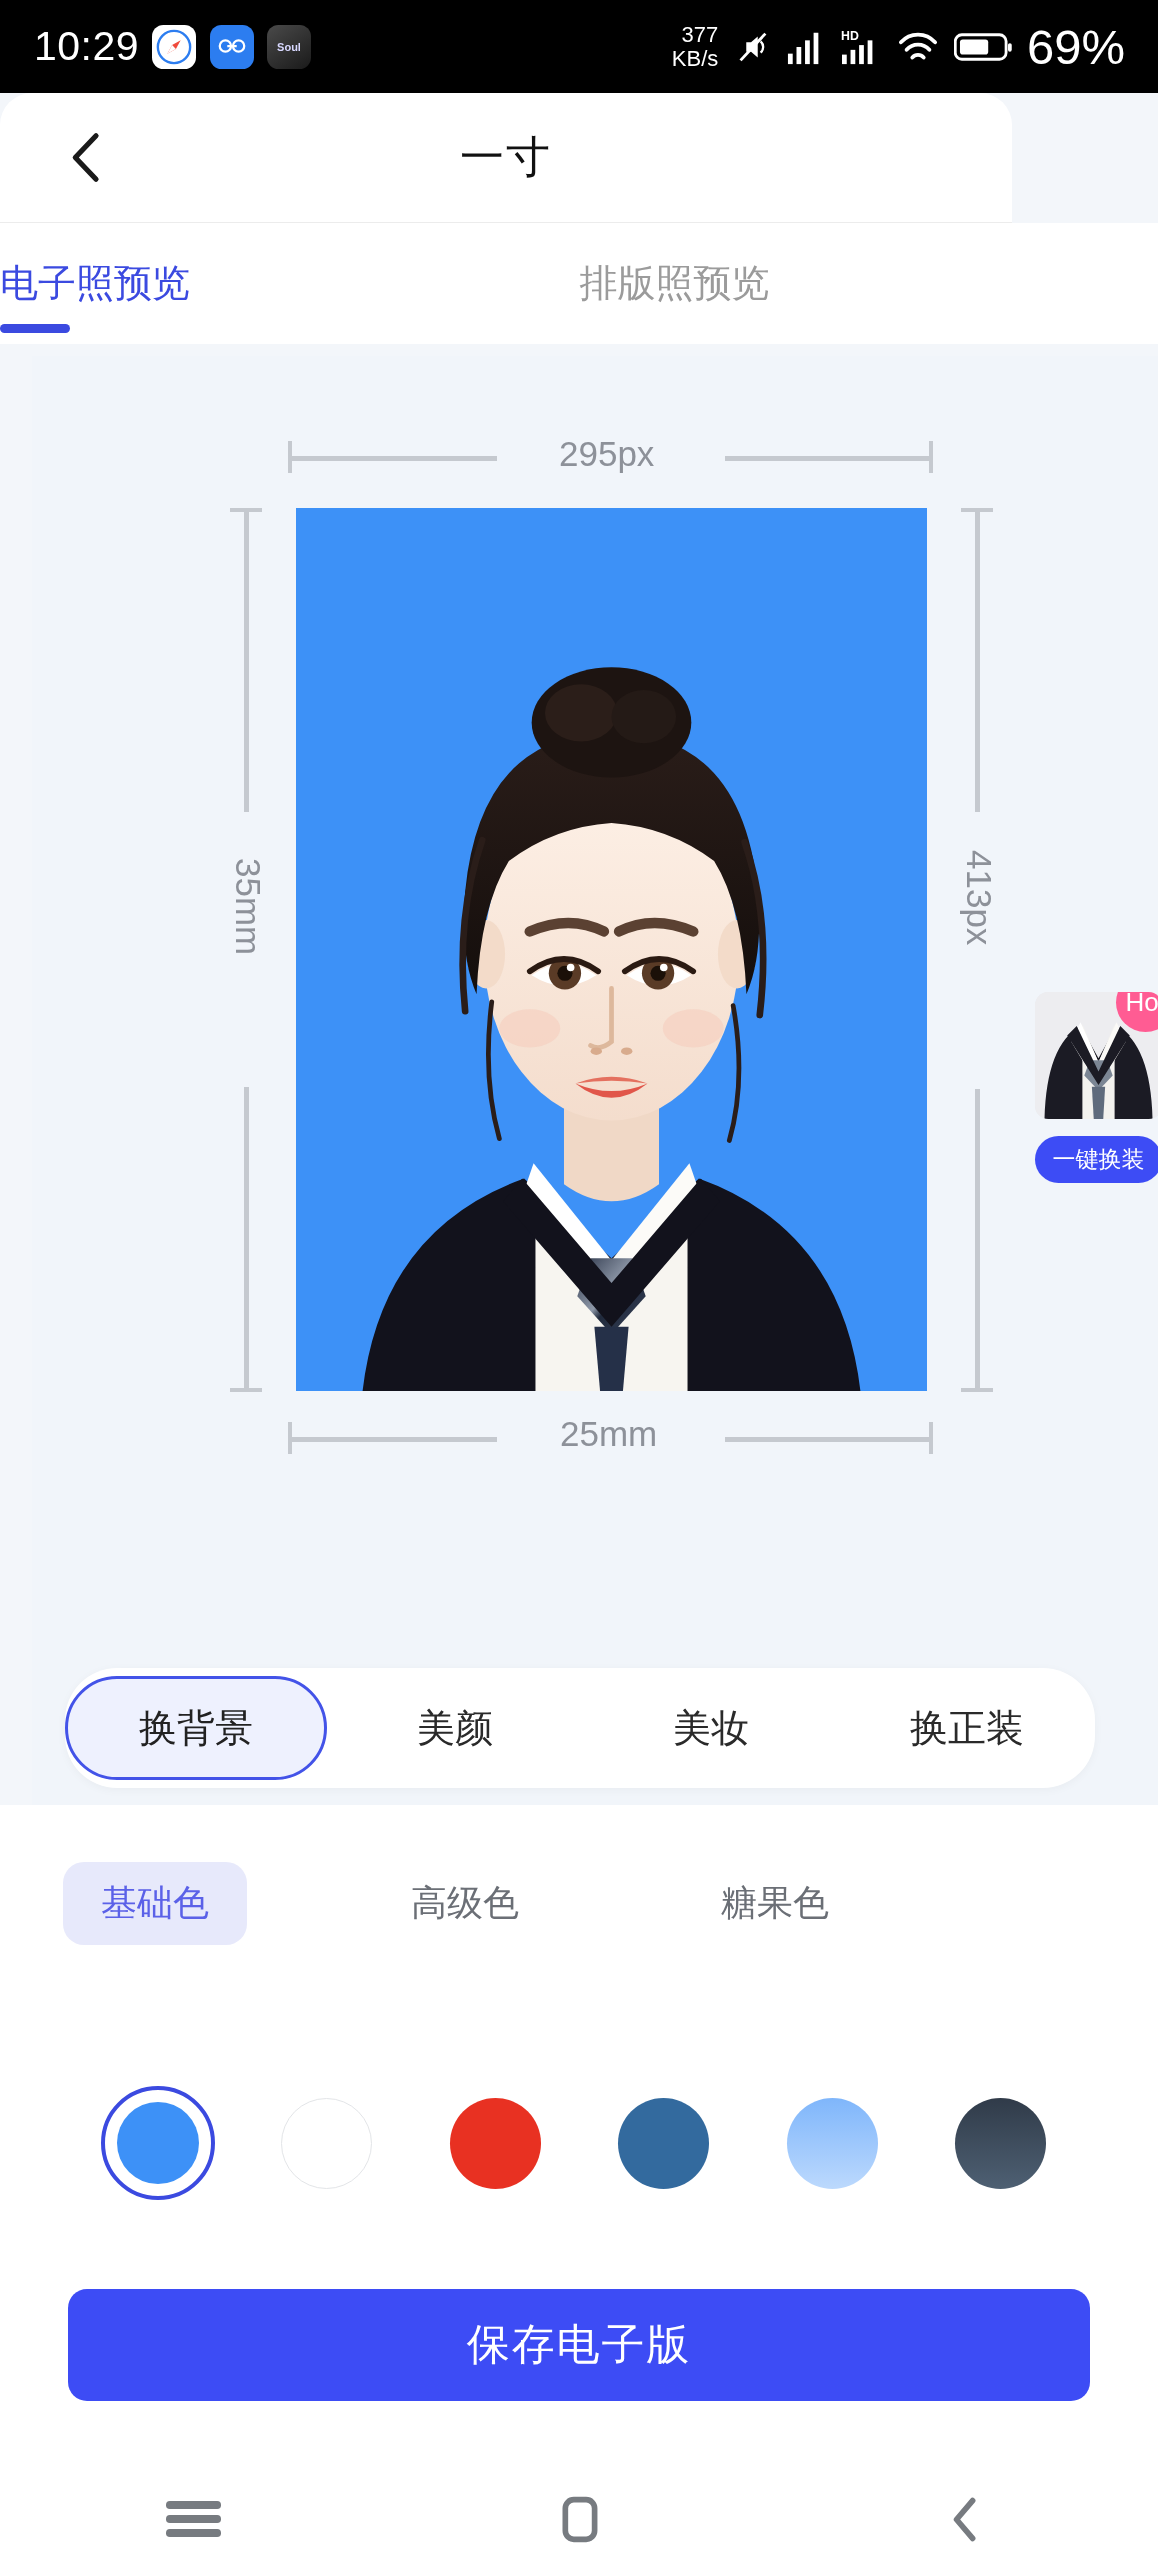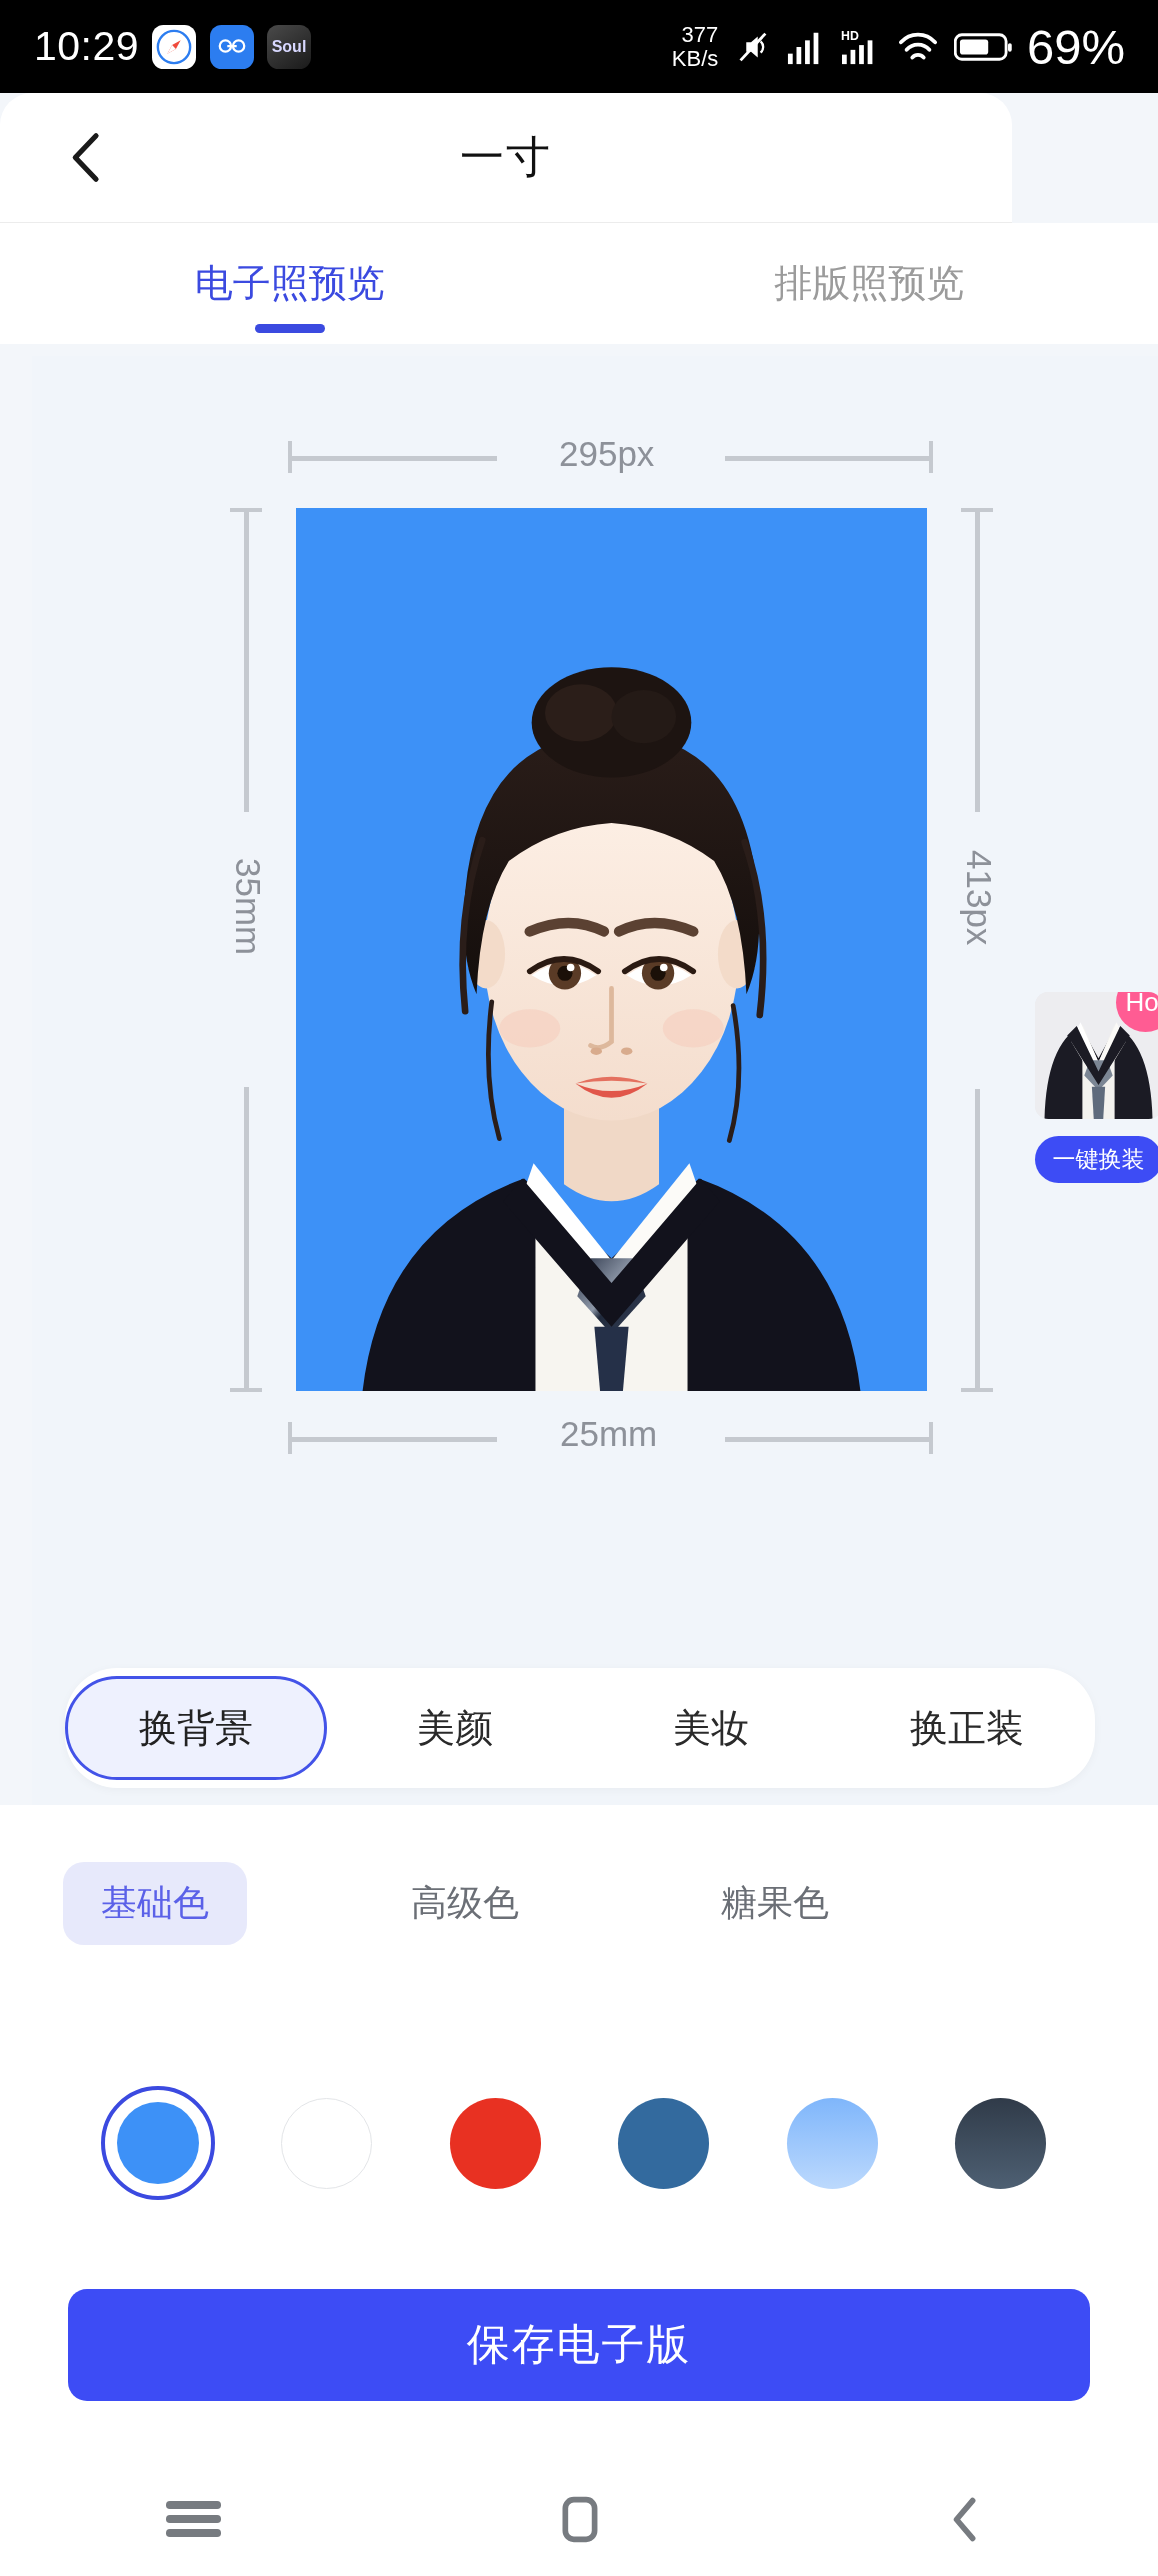--- a/index.html
+++ b/index.html
@@ -15,40 +15,40 @@
     position:absolute; top:0; left:0; width:1159px; height:93px;
     background:#000; color:#fff; display:flex; align-items:center;
     padding:11px 34px; font-size:38px;
   }
   .sb-left { display:flex; align-items:center; gap:13.3px; }
   .sb-clock { font-size:41px; letter-spacing:0.5px; font-weight:400; }
   .sb-appicon { width:44px; height:44px; border-radius:11.4px; display:flex;
     align-items:center; justify-content:center; font-size:19px; font-weight:bold; overflow:hidden;}
   .ic-safari { background:#fff; }
   .ic-blue { background:#2c7df0; color:#fff; }
-  .ic-soul { background:linear-gradient(145deg,#4a4a4a,#1a1a1a); color:#d8d8ff; font-size:16px; }
+  .ic-soul { background:linear-gradient(145deg,#4a4a4a,#1a1a1a); color:#d8d8ff; font-size:11px; }
   .sb-right { margin-left:auto; display:flex; align-items:center; gap:12.3px; }
   .sb-speed { font-size:22px; line-height:24px; text-align:right; }
   .sb-icon { display:flex; align-items:flex-start; }
   .sb-batt-text { font-size:49px; margin-left:1.9px; }
 
   
   .header {
     position:absolute; top:93px; left:0; width:1012px; height:130px;
     background:#fff; border-radius:32px 32px 0 0;
     display:flex; align-items:center; border-bottom:0.9px solid #ececec;
   }
   .back-btn { position:absolute; left:55px; top:50%; transform:translateY(-50%);
     width:66px; height:66px; display:flex; align-items:center; justify-content:center; }
   .page-title { width:100%; text-align:center; font-size:44px; color:#111; letter-spacing:1.9px; }
 
   
   .tabbar { position:absolute; top:223px; left:0; width:1159px; height:121px; background:#fff;
     display:flex; }
-  .tab { flex:1; display:flex; flex-direction:column; align-items:center; justify-content:center;
+  .tab { flex:1; display:flex; flex-direction:column; align-items:flex-start; justify-content:center;
     position:relative; }
   .tab-label { font-size:38px; color:#9b9b9b; }
   .tab.active .tab-label { color:#3b4ae0; }
   .tab-underline { position:absolute; bottom:11.4px; width:70px; height:8.5px; border-radius:4.7px;
     background:#3b4ae0; display:none; }
   .tab.active .tab-underline { display:block; }
 
   
   .stage { position:absolute; top:356px; left:0; width:1159px; height:1459px; background:#f1f5fa;margin-left:32px; }
 

